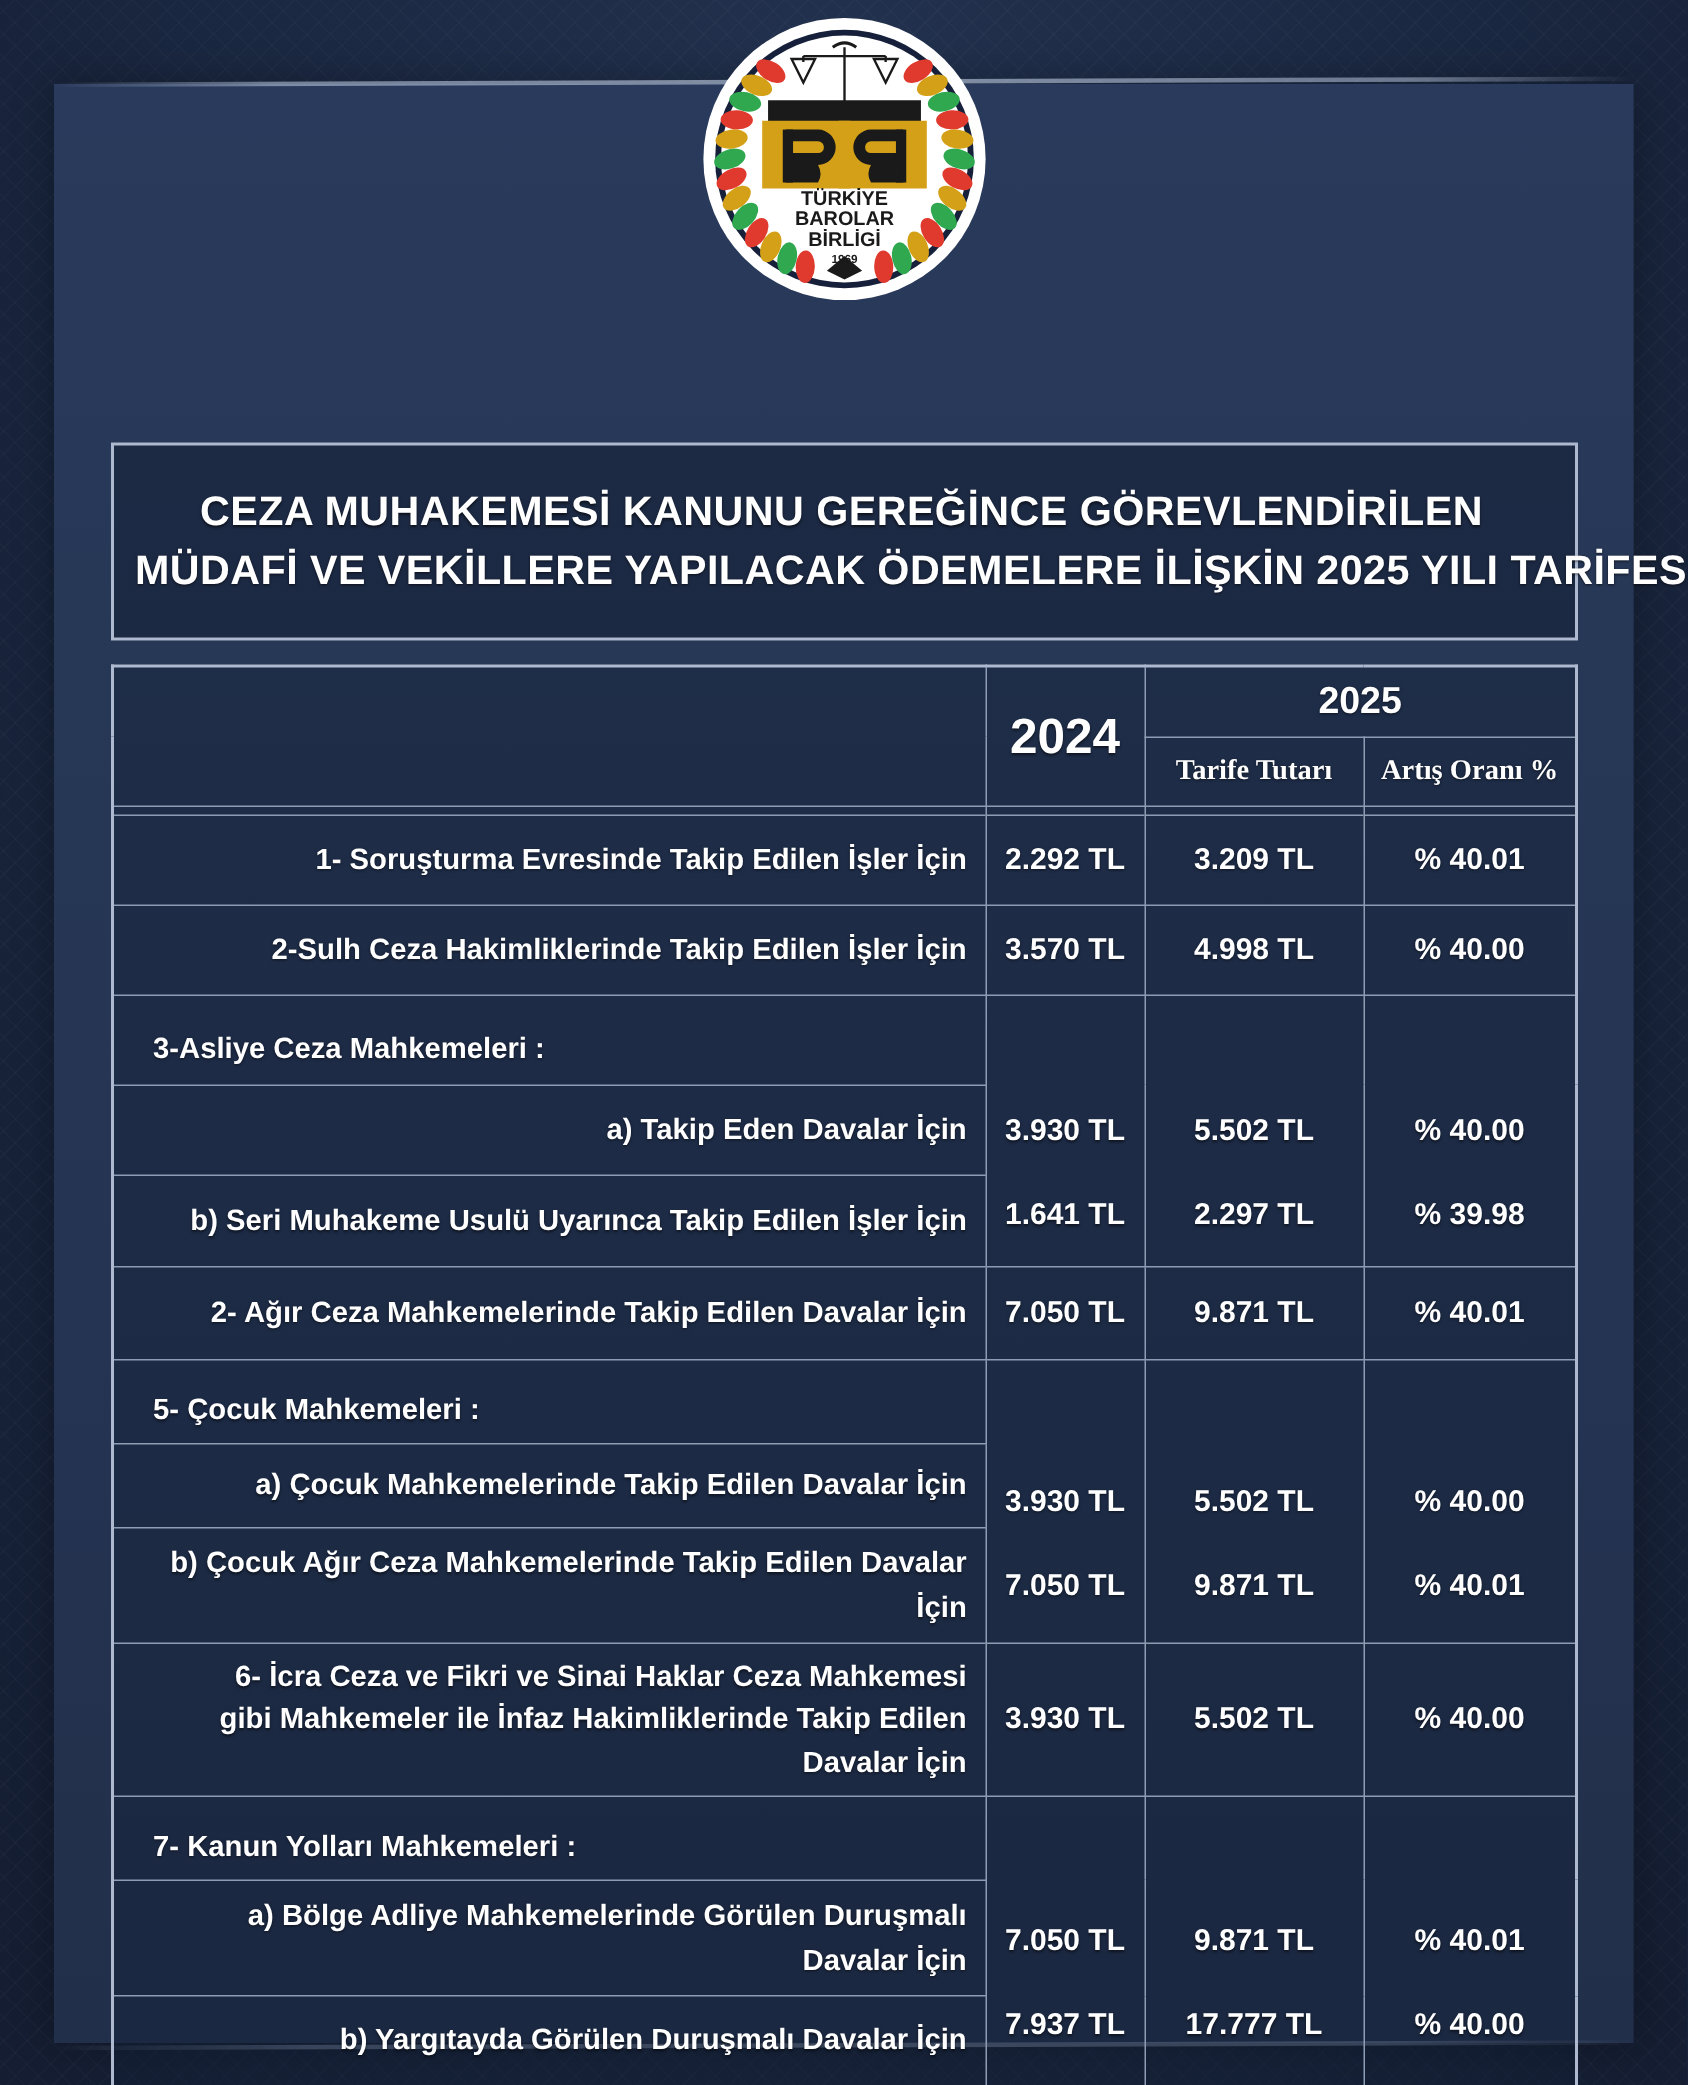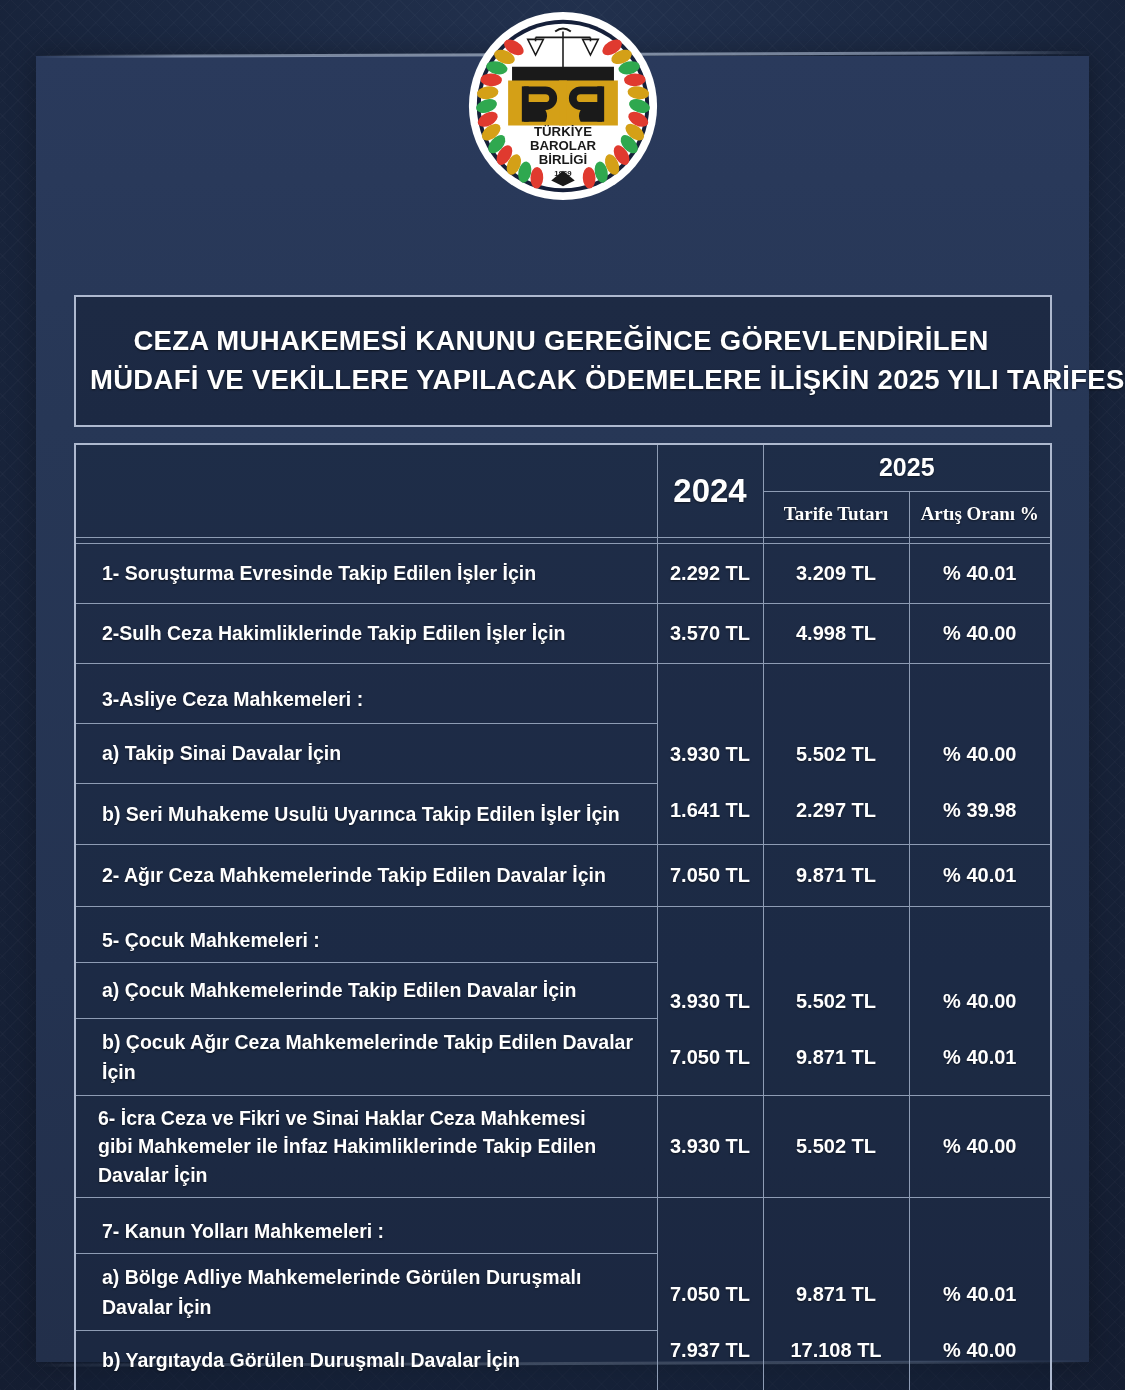--- a/index.html
+++ b/index.html
@@ -126,21 +126,21 @@
   }
   .hdr-sub {
     text-align: center;
     font-size: 19px;
     height: 46px;
     font-family: Liberation Serif, serif;
   }
 
   
   .lbl {
-    text-align: left;
+    text-align: right;
     padding: 8px 12px 8px 26px;
     font-size: 19.5px;
     line-height: 1.55;
   }
   .lbl.tight { line-height: 1.45; }
   .num {
     text-align: center;
     font-size: 20px;
     padding: 6px 12px;
   }
@@ -373,21 +373,21 @@
             </div>
           </td>
         <td rowspan="3" class="pct" style="vertical-align: middle;">
             <div style="display: flex; flex-direction: column; justify-content: flex-end; height: 168px; padding-bottom: 0px;">
               <div style="height: 56px; line-height: 56px;">% 40.00</div>
               <div style="height: 56px; line-height: 56px;">% 39.98</div>
             </div>
           </td>
       </tr>
       <tr>
-        <td class="lbl nb-tb" style="height:56px">a) Takip Sinai Davalar İçin</td>
+        <td class="lbl nb-tb" style="height:56px">a) Takip Eden Davalar İçin</td>
       </tr>
       <tr>
         <td class="lbl nb-top" style="height:56px">b) Seri Muhakeme Usulü Uyarınca Takip Edilen İşler İçin</td>
       </tr>
 
       <tr>
         <td class="lbl" style="height:62px">2- Ağır Ceza Mahkemelerinde Takip Edilen Davalar İçin</td>
         <td class="num">7.050 TL</td>
         <td class="num">9.871 TL</td>
         <td class="pct">% 40.01</td>
@@ -435,21 +435,21 @@
         <td class="grp-head nb-bottom" style="height:56px">7- Kanun Yolları Mahkemeleri :</td>
         <td rowspan="3" class="num" style="vertical-align: middle;">
             <div style="display: flex; flex-direction: column; justify-content: flex-end; height: 168px; padding-bottom: 0px;">
               <div style="height: 56px; line-height: 56px;">7.050 TL</div>
               <div style="height: 56px; line-height: 56px;">7.937 TL</div>
             </div>
           </td>
         <td rowspan="3" class="num" style="vertical-align: middle;">
             <div style="display: flex; flex-direction: column; justify-content: flex-end; height: 168px; padding-bottom: 0px;">
               <div style="height: 56px; line-height: 56px;">9.871 TL</div>
-              <div style="height: 56px; line-height: 56px;">17.108 TL</div>
+              <div style="height: 56px; line-height: 56px;">17.777 TL</div>
             </div>
           </td>
         <td rowspan="3" class="pct" style="vertical-align: middle;">
             <div style="display: flex; flex-direction: column; justify-content: flex-end; height: 168px; padding-bottom: 0px;">
               <div style="height: 56px; line-height: 56px;">% 40.01</div>
               <div style="height: 56px; line-height: 56px;">% 40.00</div>
             </div>
           </td>
       </tr>
       <tr>

